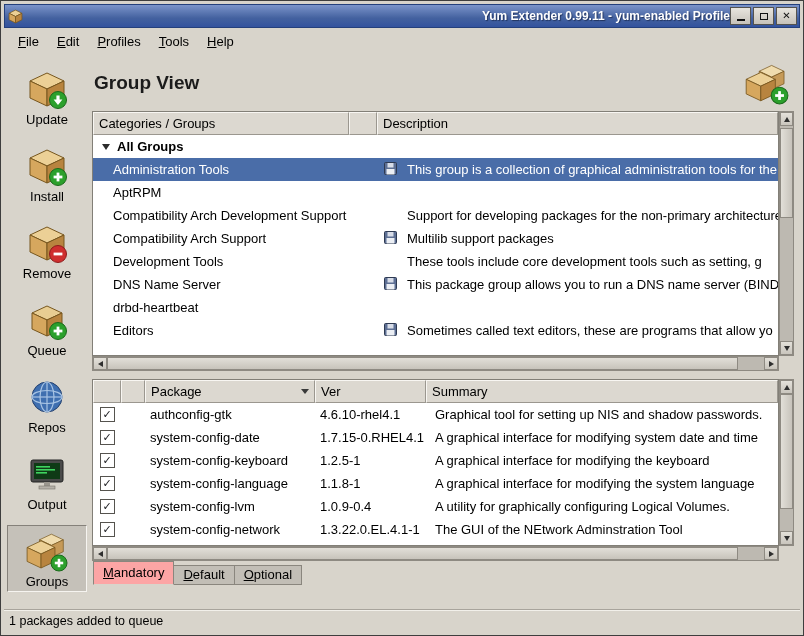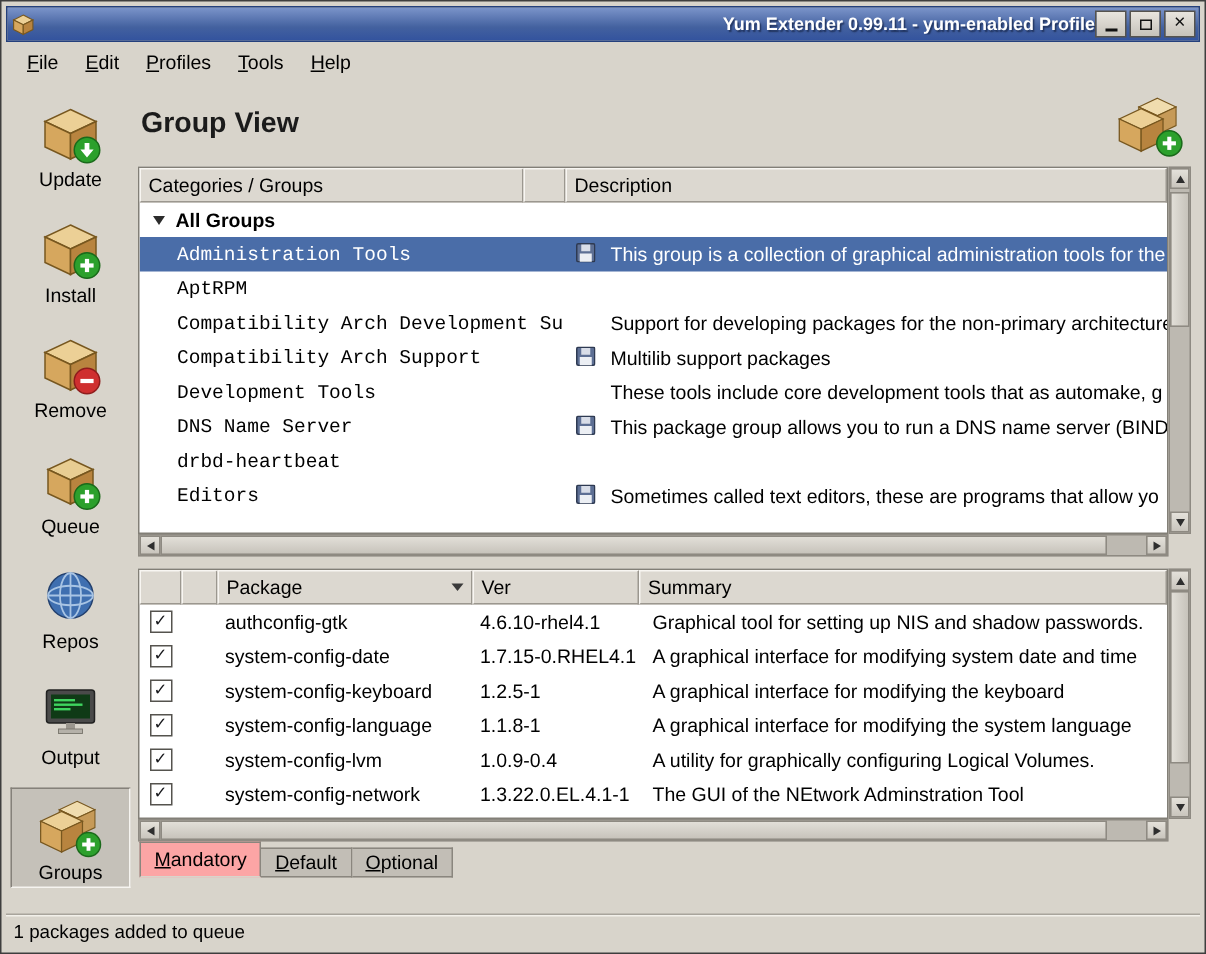--- a/index.html
+++ b/index.html
@@ -62,22 +62,22 @@
   .t-groups{height:245px;}
   .gh-name{width:256px;}
   .gh-icon{width:28px;}
   .gh-desc{flex:1;}
   .grow{height:23px;display:flex;align-items:center;}
   .grow.selected{background:#4a6da8;color:#fff;}
   .grow.root{font-weight:bold;}
   .expander{width:0;height:0;margin:0 7px 0 9px;
     border-left:4px solid transparent;border-right:4px solid transparent;
     border-top:6px solid #2c2c2c;}
-  .gc-name{width:283px;box-sizing:border-box;padding-left:25px;
-    white-space:nowrap;overflow:hidden;font-family:Liberation Mono, monospace;}
+  .gc-name{width:283px;box-sizing:border-box;padding-left:20px;
+    white-space:nowrap;overflow:hidden;}
   .gc-icon{width:28px;display:flex;justify-content:center;}
   .gc-desc{flex:1;white-space:nowrap;overflow:hidden;padding-left:3px;}
 
   
   .t-pkgs{height:167px;}
   .ph-check{width:28px;}
   .ph-flag{width:24px;}
   .ph-pkg{width:170px;justify-content:space-between;}
   .ph-ver{width:111px;}
   .ph-sum{flex:1;}
@@ -349,21 +349,21 @@
                         <rect x="3.5" y="1" width="6" height="4.5" fill="#d8dde8"></rect>
                         <rect x="2.5" y="7" width="8" height="5.5" fill="#eceff4"></rect>
                       </svg></span>
                   </div>
                 <div class="gc-desc">Multilib support packages</div>
               </div>
 
               <div class="grow">
                 <div class="gc-name">Development Tools</div>
                 <div class="gc-icon"></div>
-                <div class="gc-desc">These tools include core development tools that as automake, g</div>
+                <div class="gc-desc">These tools include core development tools such as setting, g</div>
               </div>
 
               <div class="grow">
                 <div class="gc-name">DNS Name Server</div>
                 <div class="gc-icon">
                     <span><svg width="13" height="13" viewBox="0 0 13 13">
                         <rect x="0.5" y="0.5" width="12" height="12" rx="1" fill="#5d6f94" stroke="#2e3a52"></rect>
                         <rect x="3.5" y="1" width="6" height="4.5" fill="#d8dde8"></rect>
                         <rect x="2.5" y="7" width="8" height="5.5" fill="#eceff4"></rect>
                       </svg></span>

